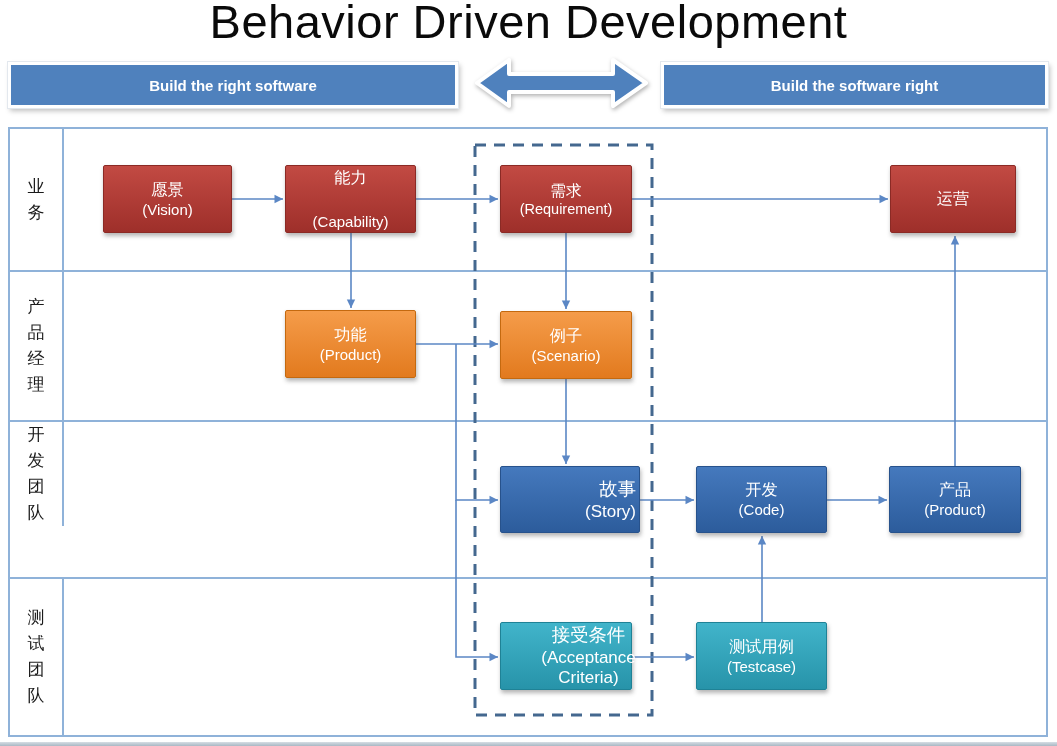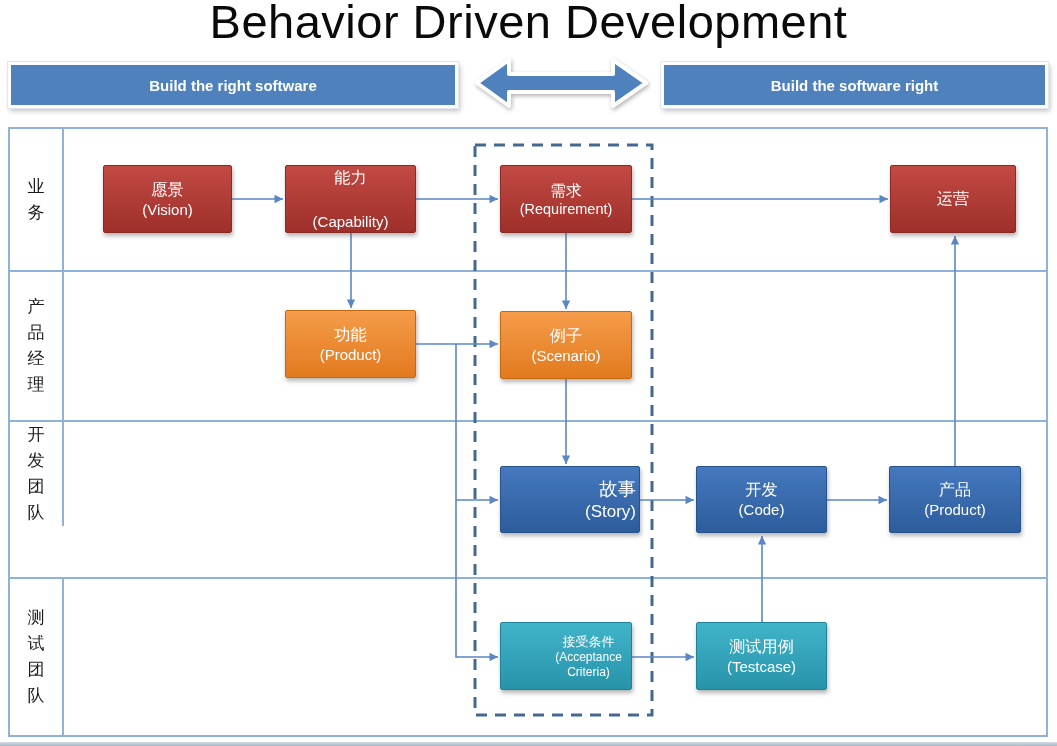--- a/index.html
+++ b/index.html
@@ -167,21 +167,21 @@
       <div class="en">(Story)</div>
     </div>
     <div class="node" style="left: 696px; top: 466px; width: 131px; height: 67px; background: linear-gradient(rgb(69, 121, 189), rgb(44, 92, 156)); border-color: rgb(39, 82, 140); font-size: 15px;">
       <div class="cn">开发</div>
       <div class="en">(Code)</div>
     </div>
     <div class="node" style="left: 889px; top: 466px; width: 132px; height: 67px; background: linear-gradient(rgb(69, 121, 189), rgb(44, 92, 156)); border-color: rgb(39, 82, 140); font-size: 15px;">
       <div class="cn">产品</div>
       <div class="en">(Product)</div>
     </div>
-    <div class="node" style="left: 500px; top: 622px; width: 132px; height: 68px; background: linear-gradient(rgb(65, 180, 202), rgb(39, 147, 169)); border-color: rgb(31, 130, 150); font-size: 12px; padding-left: 48px;">
+    <div class="node" style="left: 500px; top: 622px; width: 132px; height: 68px; background: linear-gradient(rgb(65, 180, 202), rgb(39, 147, 169)); border-color: rgb(31, 130, 150); font-size: 17px; padding-left: 48px;">
       <div class="cn">接受条件</div>
       <div class="en">(Acceptance Criteria)</div>
     </div>
     <div class="node" style="left: 696px; top: 622px; width: 131px; height: 68px; background: linear-gradient(rgb(65, 180, 202), rgb(39, 147, 169)); border-color: rgb(31, 130, 150); font-size: 15px;">
       <div class="cn">测试用例</div>
       <div class="en">(Testcase)</div>
     </div>
   </div>
 
 <div class="bottom-strip"></div>

